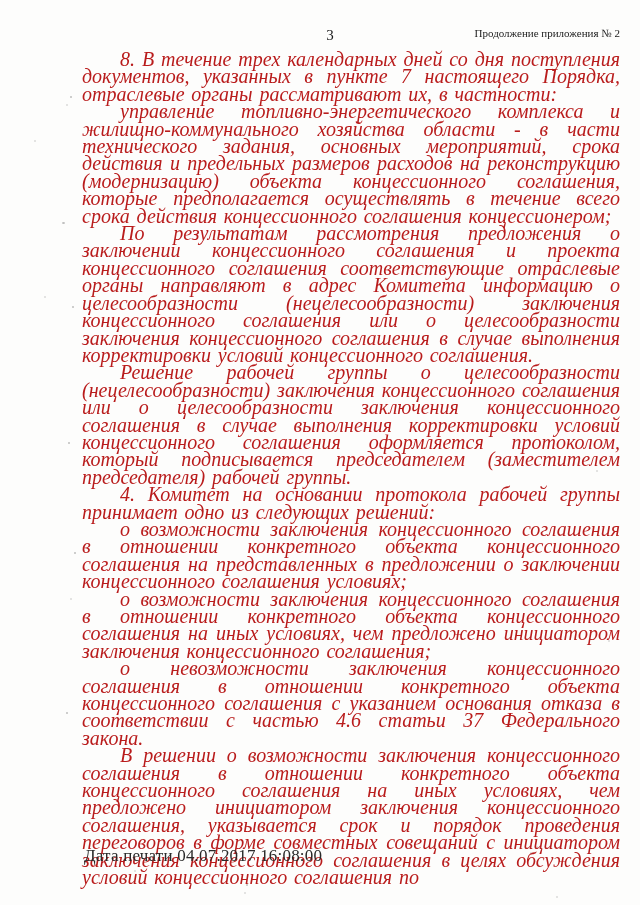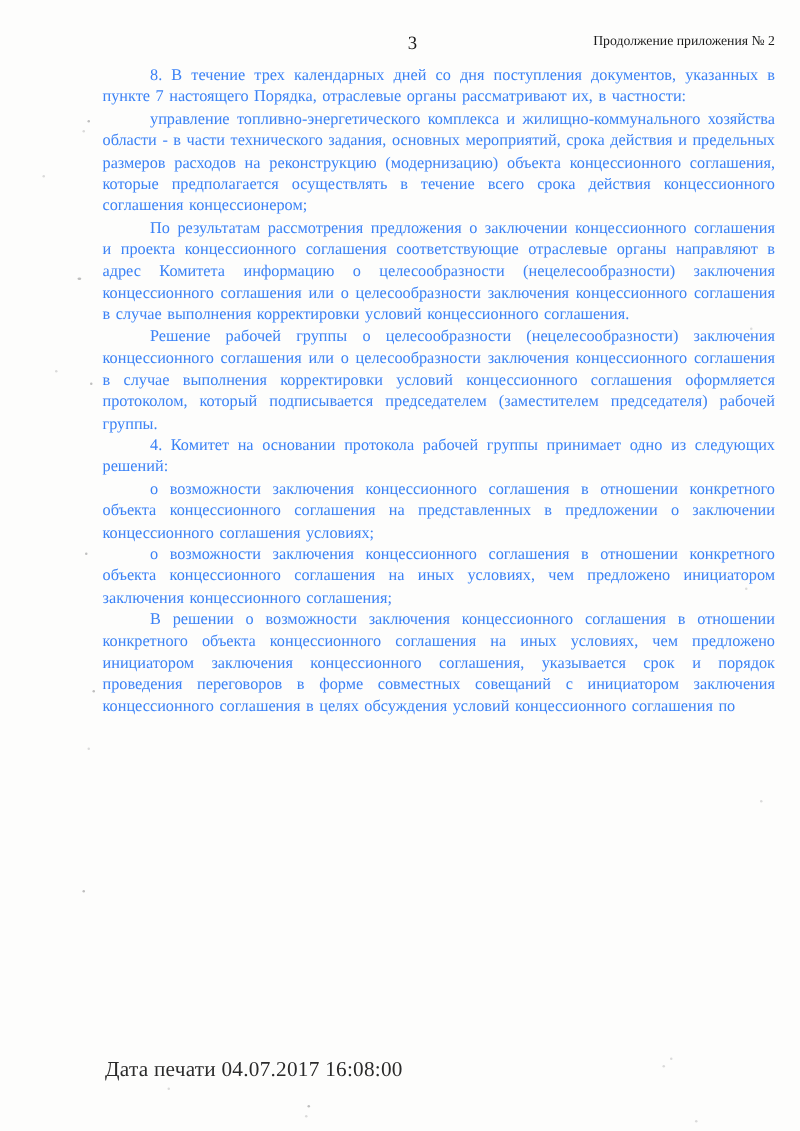--- a/index.html
+++ b/index.html
@@ -36,26 +36,27 @@
   }
   
   .doc-body {
     position: absolute;
     top: 51px;
     left: 82px;
     width: 538px;
   }
   .doc-body p {
     margin: 0;
-    font-size: 13px;
+    font-size: 20px;
     line-height: 17.4px;
     text-align: justify;
     text-indent: 38px;
     word-spacing: 0.09em;
-    color: #3b82f6;
+    color: #b91c1c;
+    font-style: italic;
   }
   
   .print-stamp {
     position: absolute;
     top: 846px;
     left: 84px;
     font-size: 17px;
     color: #2a2a2a;
     letter-spacing: 0.2px;
   }
@@ -81,20 +82,21 @@
   <div class="hdr-continuation">Продолжение приложения № 2</div>
 
   <div class="doc-body">
     <p>8. В течение трех календарных дней со дня поступления документов, указанных в пункте 7 настоящего Порядка, отраслевые органы рассматривают их, в частности:</p>
     <p>управление топливно-энергетического комплекса и жилищно-коммунального хозяйства области - в части технического задания, основных мероприятий, срока действия и предельных размеров расходов на реконструкцию (модернизацию) объекта концессионного соглашения, которые предполагается осуществлять в течение всего срока действия концессионного соглашения концессионером;</p>
     <p>По результатам рассмотрения предложения о заключении концессионного соглашения и проекта концессионного соглашения соответствующие отраслевые органы направляют в адрес Комитета информацию о целесообразности (нецелесообразности) заключения концессионного соглашения или о целесообразности заключения концессионного соглашения в случае выполнения корректировки условий концессионного соглашения.</p>
     <p>Решение рабочей группы о целесообразности (нецелесообразности) заключения концессионного соглашения или о целесообразности заключения концессионного соглашения в случае выполнения корректировки условий концессионного соглашения оформляется протоколом, который подписывается председателем (заместителем председателя) рабочей группы.</p>
     <p>4. Комитет на основании протокола рабочей группы принимает одно из следующих решений:</p>
     <p>о возможности заключения концессионного соглашения в отношении конкретного объекта концессионного соглашения на представленных в предложении о заключении концессионного соглашения условиях;</p>
     <p>о возможности заключения концессионного соглашения в отношении конкретного объекта концессионного соглашения на иных условиях, чем предложено инициатором заключения концессионного соглашения;</p>
+    <p>о невозможности заключения концессионного соглашения в отношении конкретного объекта концессионного соглашения с указанием основания отказа в соответствии с частью 4.6 статьи 37 Федерального закона.</p>
     <p>В решении о возможности заключения концессионного соглашения в отношении конкретного объекта концессионного соглашения на иных условиях, чем предложено инициатором заключения концессионного соглашения, указывается срок и порядок проведения переговоров в форме совместных совещаний с инициатором заключения концессионного соглашения в целях обсуждения условий концессионного соглашения по</p>
   </div>
 
   <div class="print-stamp">Дата печати 04.07.2017 16:08:00</div>
 
   <i class="speck" style="left:70px;  top:96px;"></i>
   <i class="speck faint" style="left:66px;  top:104px;"></i>
   <i class="speck faint" style="left:34px;  top:140px;"></i>
   <i class="speck s3" style="left:62px;  top:222px;"></i>
   <i class="speck faint" style="left:44px;  top:296px;"></i>

